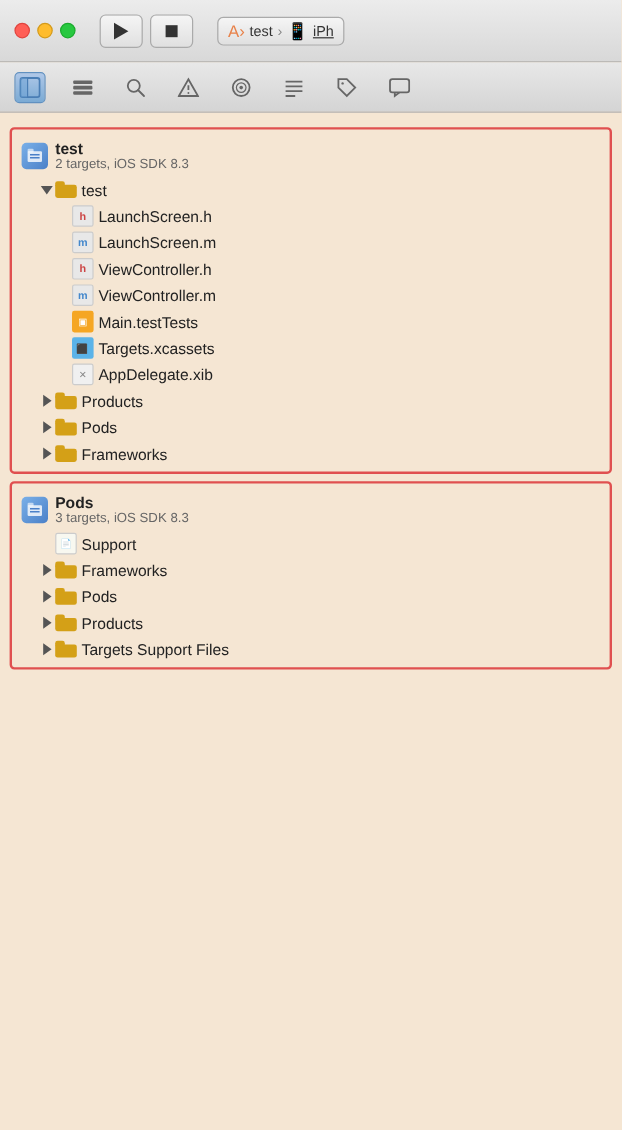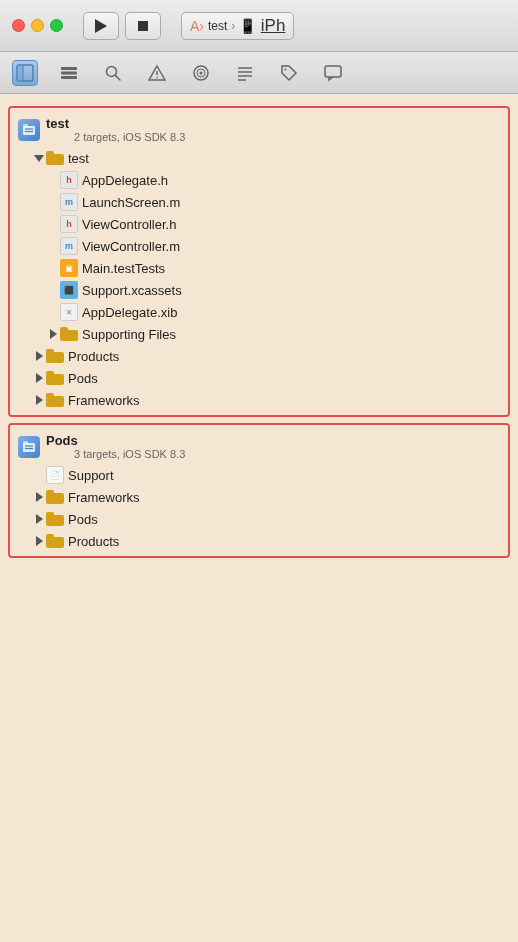--- a/index.html
+++ b/index.html
@@ -87,21 +87,21 @@
     }
     .scheme-separator {
       color: #888;
       font-size: 12px;
     }
     .device-icon {
       font-size: 14px;
       color: #4a90d9;
     }
     .device-text {
-      font-size: 17px;
+      font-size: 12px;
       color: #333;
       text-decoration: underline;
     }
 
     
     .toolbar {
       height: 42px;
       background: linear-gradient(to bottom, #e8e8e8, #d4d4d4);
       border-bottom: 1px solid #aaa;
       display: flex;
@@ -152,21 +152,20 @@
       gap: 6px;
     }
     .project-title {
       font-weight: bold;
       font-size: 13px;
       color: #222;
     }
     .project-subtitle {
       font-size: 11px;
       color: #666;
-      margin-left: 28px;
     }
 
     
     .tree-item {
       display: flex;
       align-items: center;
       padding: 2px 0;
       padding-left: 12px;
       cursor: pointer;
       user-select: none;
@@ -440,21 +439,21 @@
         <div class="icon-folder"></div>
       </div>
       <span class="item-label">test</span>
     </div>
 
     <div class="tree-item indent-2">
       <div class="disclosure empty"></div>
       <div class="file-icon">
         <div class="icon-h">h</div>
       </div>
-      <span class="item-label">AppDelegate.h</span>
+      <span class="item-label">LaunchScreen.h</span>
     </div>
 
     <div class="tree-item indent-2">
       <div class="disclosure empty"></div>
       <div class="file-icon">
         <div class="icon-m">m</div>
       </div>
       <span class="item-label">LaunchScreen.m</span>
     </div>
 
@@ -480,38 +479,31 @@
         <div class="icon-storyboard">▣</div>
       </div>
       <span class="item-label">Main.testTests</span>
     </div>
 
     <div class="tree-item indent-2">
       <div class="disclosure empty"></div>
       <div class="file-icon">
         <div class="icon-xcassets">⬛</div>
       </div>
-      <span class="item-label">Support.xcassets</span>
+      <span class="item-label">Targets.xcassets</span>
     </div>
 
     <div class="tree-item indent-2">
       <div class="disclosure empty"></div>
       <div class="file-icon">
         <div class="icon-xib">✕</div>
       </div>
       <span class="item-label">AppDelegate.xib</span>
     </div>
 
-    <div class="tree-item indent-2">
-      <div class="disclosure closed"></div>
-      <div class="file-icon">
-        <div class="icon-folder"></div>
-      </div>
-      <span class="item-label">Supporting Files</span>
-    </div>
 
 
     <div class="tree-item indent-1">
       <div class="disclosure closed"></div>
       <div class="file-icon">
         <div class="icon-folder"></div>
       </div>
       <span class="item-label">Products</span>
     </div>
 
@@ -574,15 +566,22 @@
     </div>
 
     <div class="tree-item indent-1">
       <div class="disclosure closed"></div>
       <div class="file-icon">
         <div class="icon-folder"></div>
       </div>
       <span class="item-label">Products</span>
     </div>
 
+    <div class="tree-item indent-1">
+      <div class="disclosure closed"></div>
+      <div class="file-icon">
+        <div class="icon-folder"></div>
+      </div>
+      <span class="item-label">Targets Support Files</span>
+    </div>
   </div>
 
 </div>
 
 </body></html>

